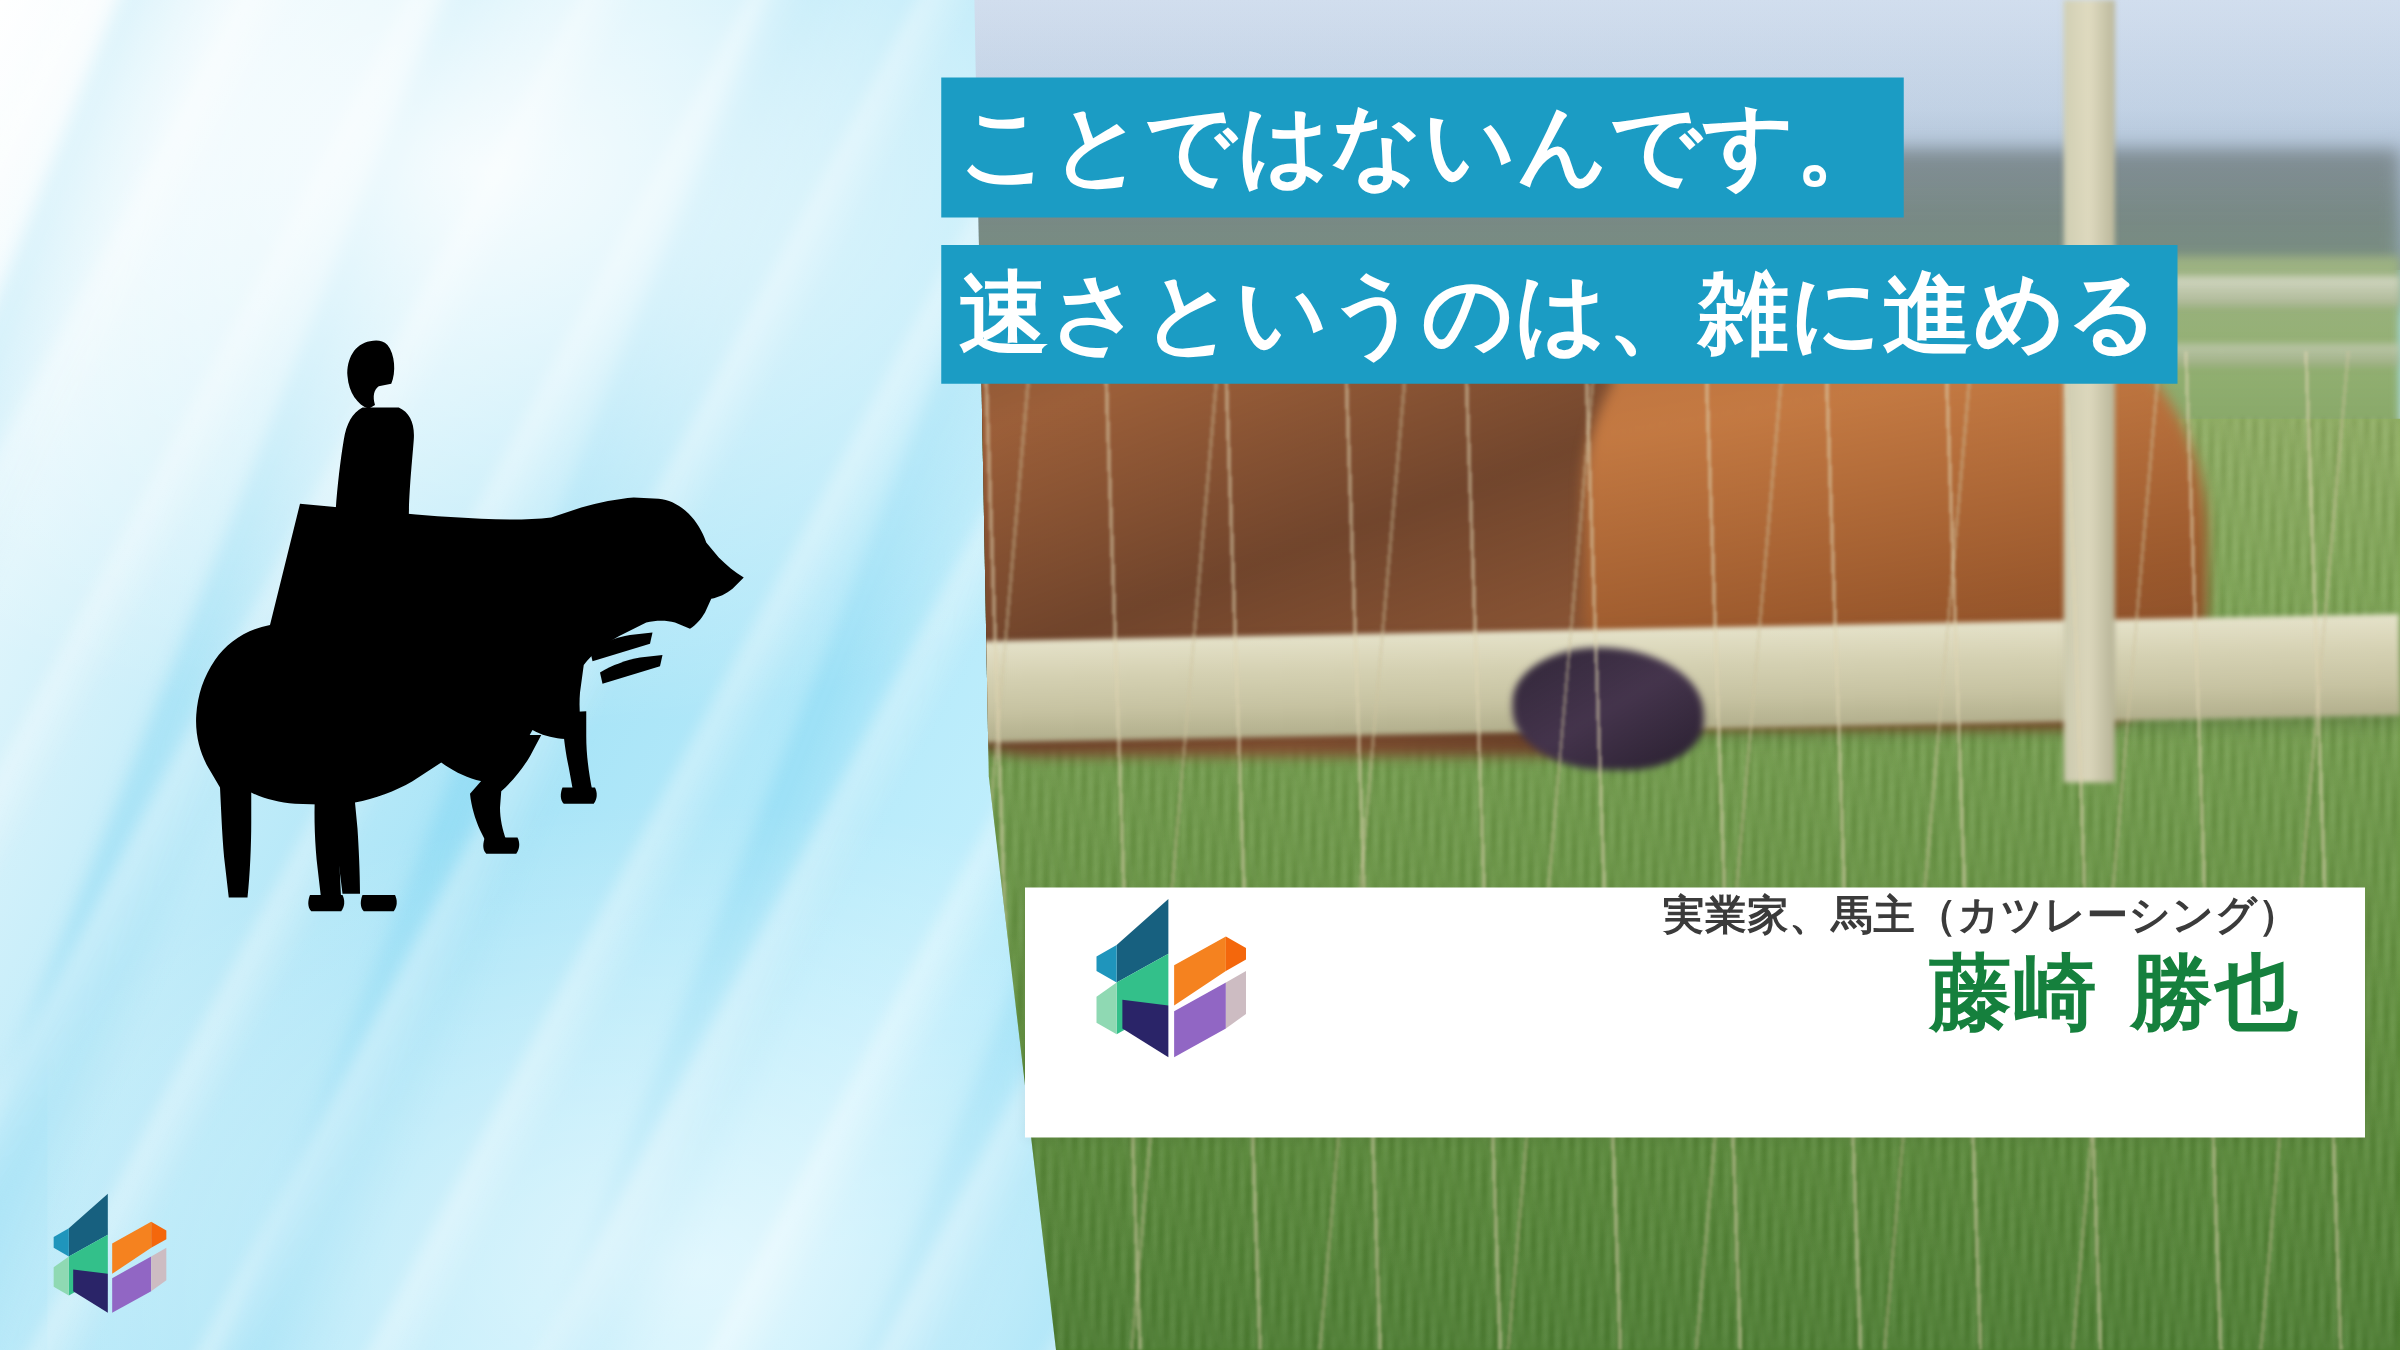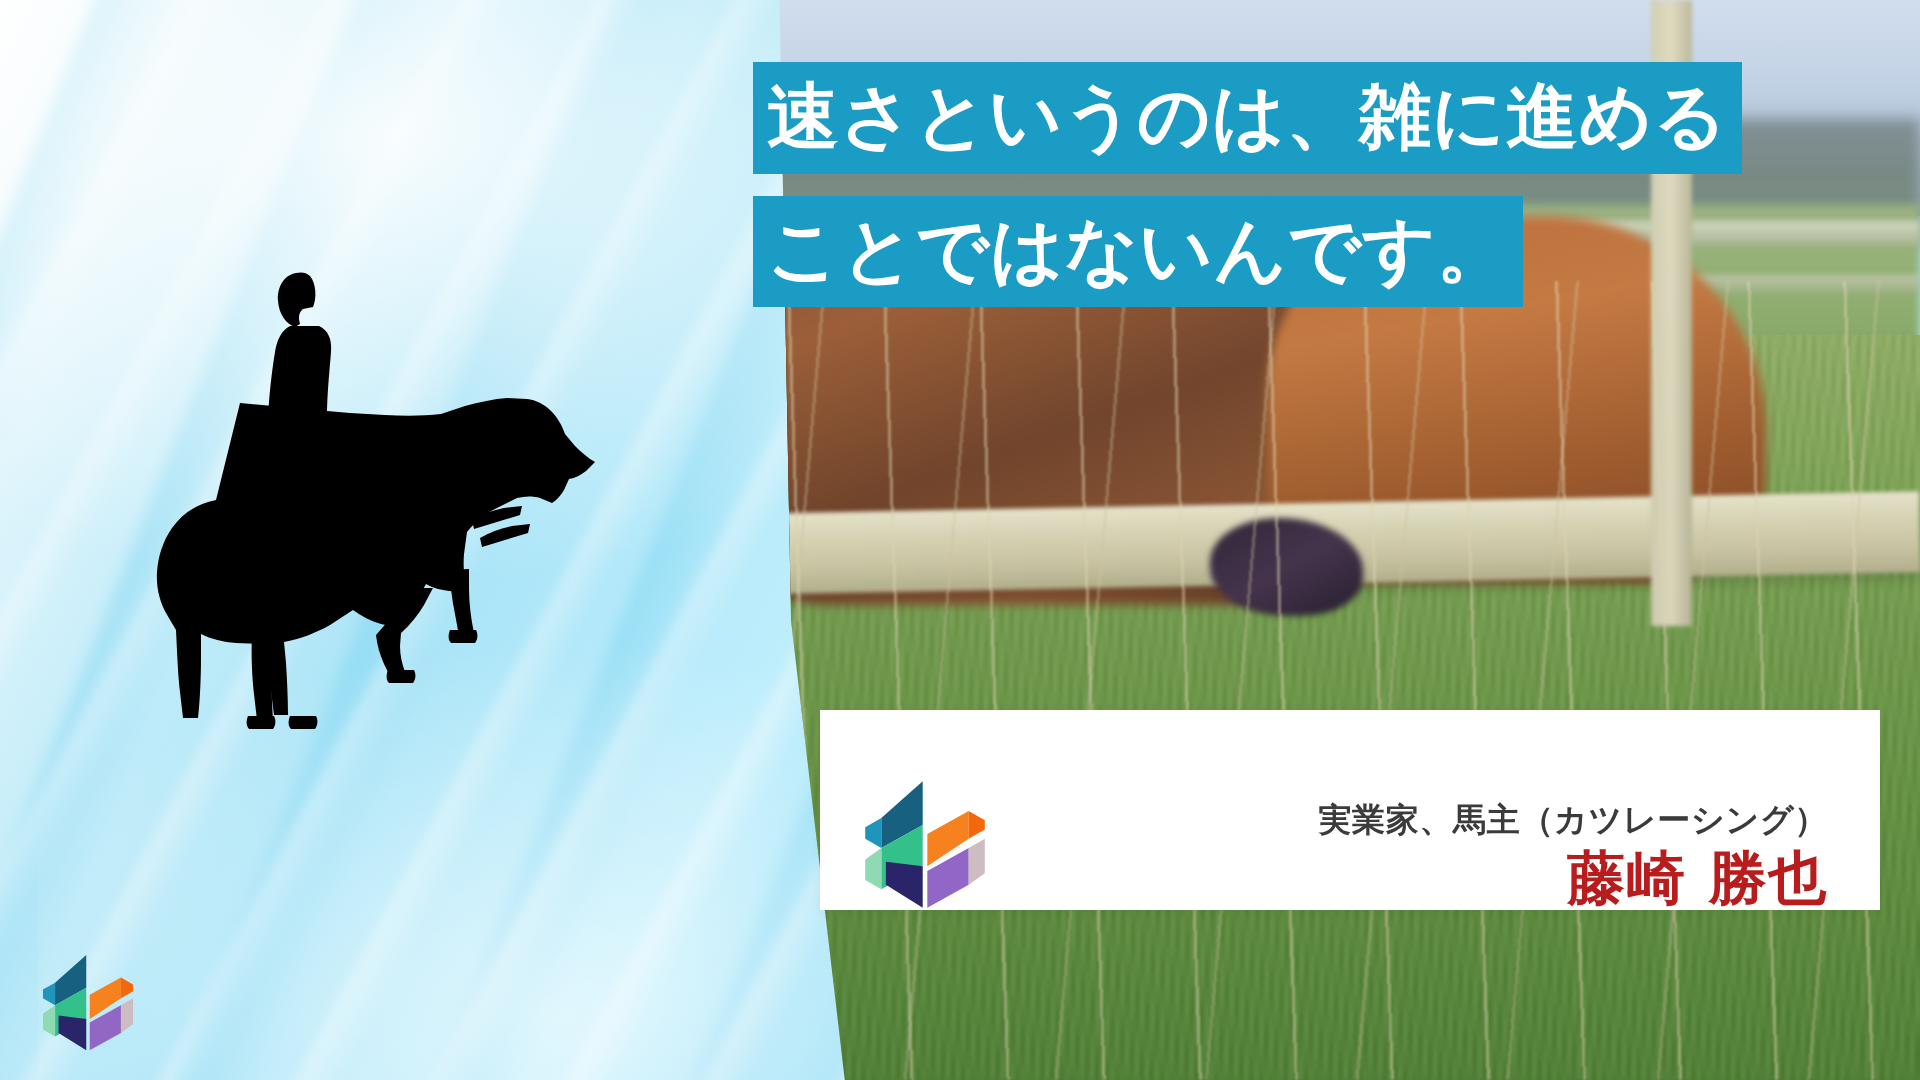--- a/index.html
+++ b/index.html
@@ -161,37 +161,38 @@
     margin-bottom:22px;
     letter-spacing:.01em;
     white-space:nowrap;
     font-family:"DejaVu Sans","Liberation Sans",sans-serif;
   }
 
   
   .namecard{
     position:absolute;left:820px;top:710px;width:1060px;height:200px;
     background:#ffffff;
-    display:flex;align-items:flex-end;
+    display:flex;align-items:flex-start;
     box-shadow:0 2px 10px rgba(0,0,0,.06);
+    padding-left:12px;
   }
   .namecard .logo-wrap{
     width:210px;display:flex;align-items:center;justify-content:center;
   }
   .namecard .txt{
     flex:1;display:flex;flex-direction:column;align-items:flex-end;
     padding-right:52px;
   }
   .role{
     font-size:33px;font-weight:700;color:#3b3b3b;letter-spacing:.02em;
     font-family:"DejaVu Sans","Liberation Sans",sans-serif;
     margin-bottom:4px;white-space:nowrap;
   }
   .person{
-    font-size:58px;font-weight:700;color:#b91c1c;letter-spacing:.03em;
+    font-size:66px;font-weight:700;color:#15803d;letter-spacing:.03em;
     font-family:"DejaVu Sans","Liberation Sans",sans-serif;
     line-height:1.08;white-space:nowrap;
   }
 
   
   .corner-logo{
     position:absolute;left:36px;top:948px;width:104px;height:104px;
   }
 
   .lg{display:block;}
@@ -253,22 +254,22 @@
         <path d="M268 400 c-2 5 -2 10 1 13 l24 0 c3 -4 3 -9 1 -13 l-26 0 z"></path>
         <path d="M330 360 c-2 5 -2 10 1 13 l24 0 c3 -4 3 -9 1 -13 l-26 0 z"></path>
 
         <path d="M352 250 c10 -6 21 -10 32 -12 l18 -2 -2 9 -46 14 -2 -9 z"></path>
         <path d="M360 268 c10 -6 21 -10 32 -12 l18 -2 -2 9 -46 14 -2 -9 z"></path>
       </g>
     </svg>
   </div>
 
   <div class="quote">
+    <div class="qline">ことではないんです。</div>
     <div class="qline">速さというのは、雑に進める</div>
-    <div class="qline">ことではないんです。</div>
   </div>
 
   <div class="namecard">
     <div class="logo-wrap">
       <svg class="lg" width="138" height="138" viewBox="0 0 120 120" aria-hidden="true">
 
         <polygon points="58,8 58,46 22,66 22,40" fill="#17607f"></polygon>
         <polygon points="22,40 22,66 8,58 8,48" fill="#1f95bc"></polygon>
 
         <polygon points="58,46 58,82 22,102 22,66" fill="#33c08a"></polygon>

